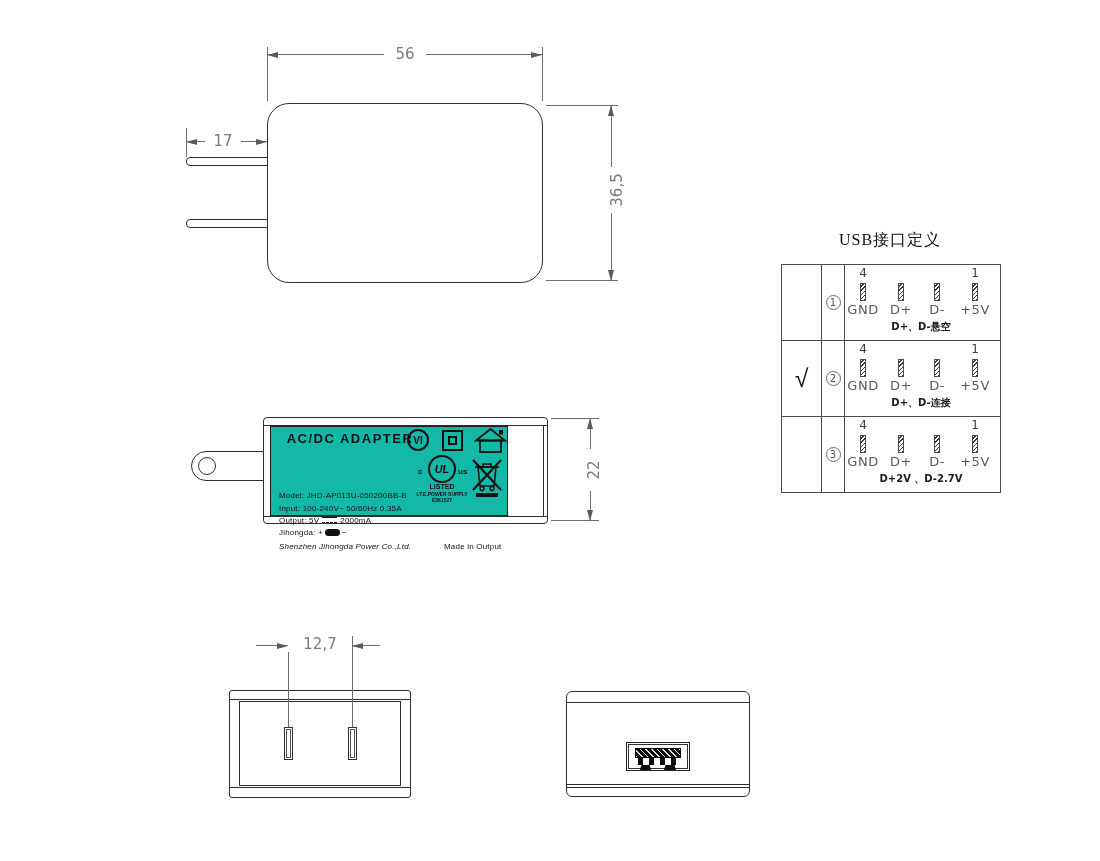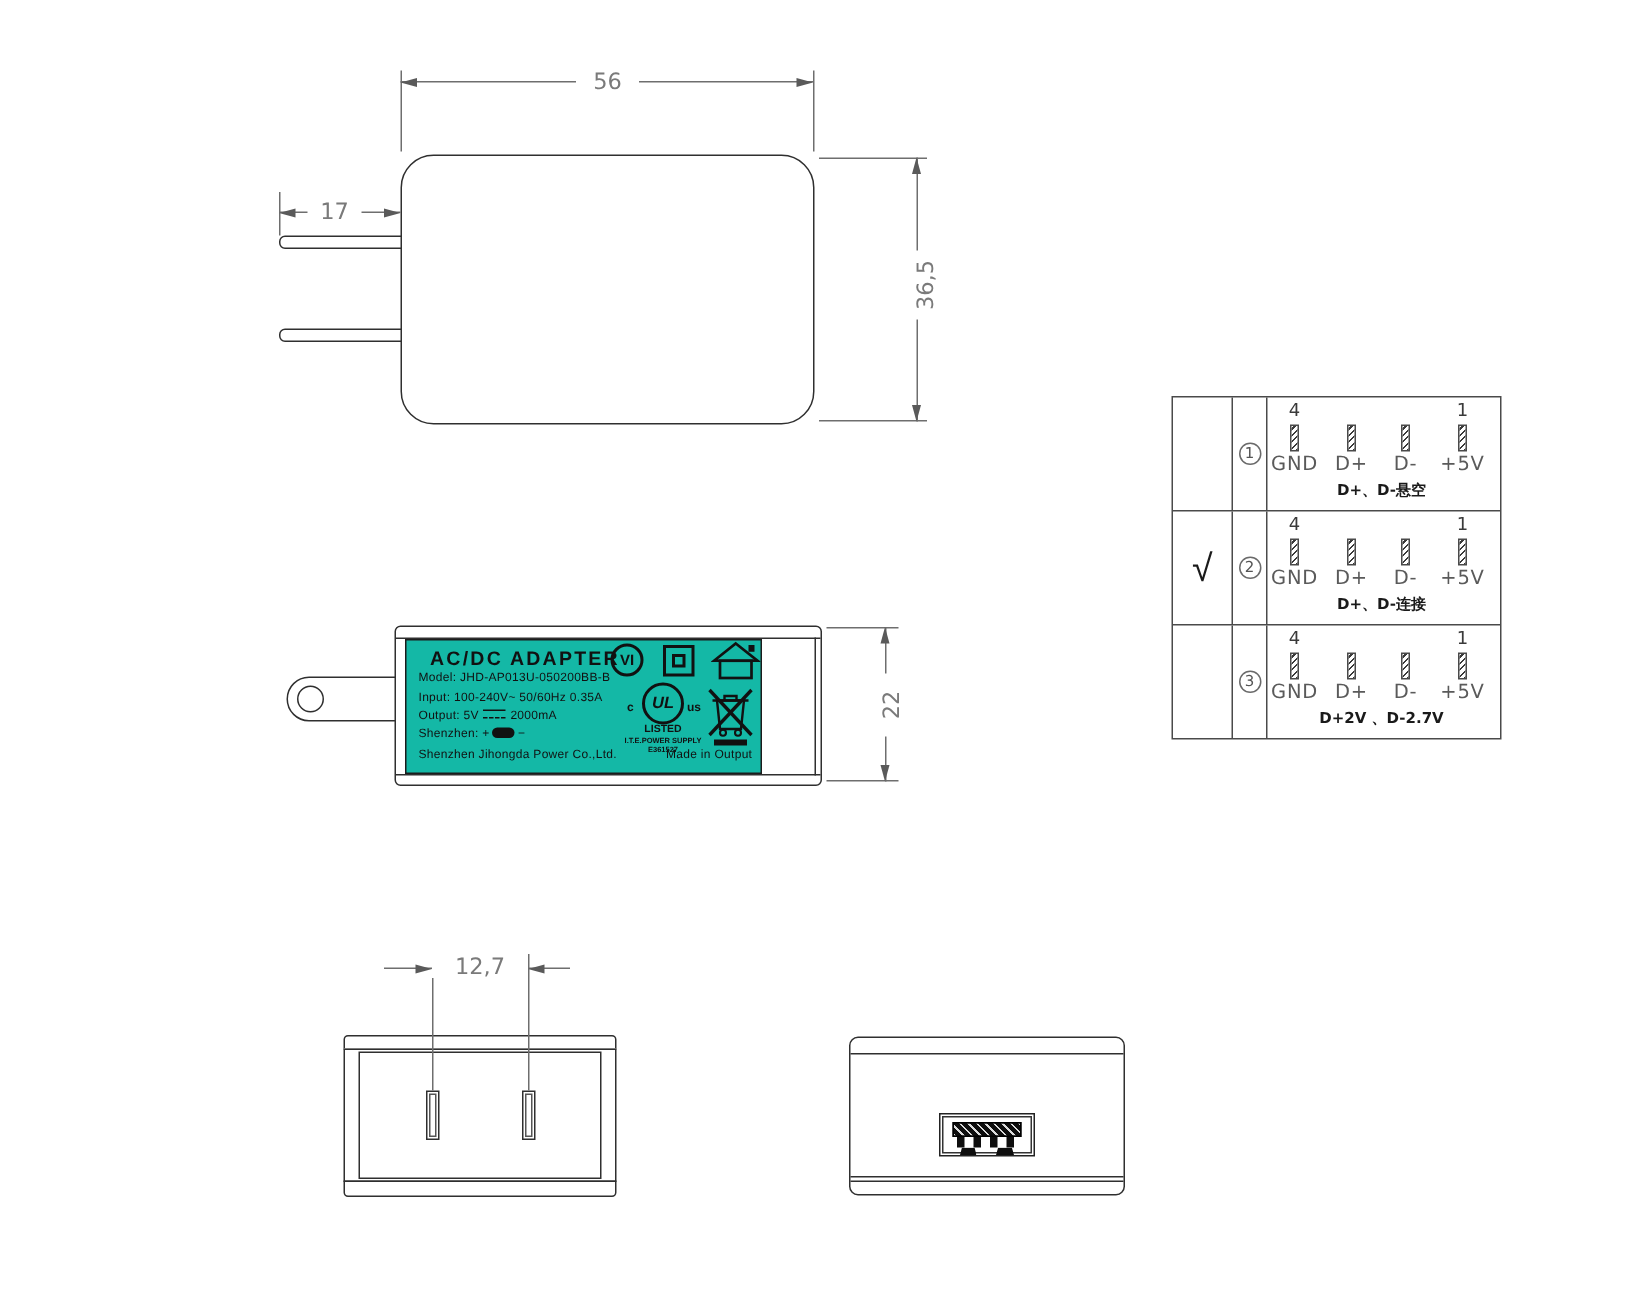--- a/index.html
+++ b/index.html
@@ -15,21 +15,21 @@
   .vnum{transform:rotate(-90deg);}
   .arr{position:absolute;width:0;height:0;}
   .arr.l{border-top:3px solid transparent;border-bottom:3px solid transparent;border-right:11px solid #5a5a5a;}
   .arr.r{border-top:3px solid transparent;border-bottom:3px solid transparent;border-left:11px solid #5a5a5a;}
   .arr.u{border-left:3px solid transparent;border-right:3px solid transparent;border-bottom:11px solid #5a5a5a;}
   .arr.d{border-left:3px solid transparent;border-right:3px solid transparent;border-top:11px solid #5a5a5a;}
   
   .label-box{position:absolute;left:270px;top:426px;width:238px;height:90px;border:1.6px solid #1c1c1c;
              background:#14b8a6;box-sizing:border-box;z-index:3;font-family:"Liberation Sans",sans-serif;color:#111;}
   .lbl-title{position:absolute;left:4px;top:4px;width:150px;text-align:center;font-size:13px;font-weight:bold;letter-spacing:1.5px;}
-  .lbl-line{position:absolute;left:8px;font-size:8px;white-space:nowrap;letter-spacing:.2px;}
+  .lbl-line{position:absolute;left:8px;font-size:8px;white-space:nowrap;letter-spacing:.2px;margin-top:44px;}
   .dc{display:inline-block;width:15px;height:4px;border-top:1.6px solid #111;border-bottom:1.6px dashed #111;vertical-align:middle;margin:0 3px 2px 3px;}
   .pill{display:inline-block;width:15px;height:7px;background:#111;border-radius:3.5px;vertical-align:middle;margin:0 2px;}
   .vi-circ{position:absolute;left:136px;top:2px;width:22px;height:22px;border:2.4px solid #111;border-radius:50%;
            display:flex;align-items:center;justify-content:center;font-size:10px;font-weight:bold;box-sizing:border-box;}
   .sq2{position:absolute;left:171px;top:3px;width:21px;height:21px;border:2.2px solid #111;box-sizing:border-box;
        display:flex;align-items:center;justify-content:center;}
   .sq2 > div{width:9px;height:9px;border:2px solid #111;box-sizing:border-box;}
   .ul-circ{position:absolute;left:157px;top:28px;width:28px;height:28px;border:2.6px solid #111;border-radius:50%;
            display:flex;align-items:center;justify-content:center;font-size:11px;font-weight:bold;font-style:italic;box-sizing:border-box;}
   .tiny{position:absolute;font-size:8px;font-weight:bold;}
@@ -99,24 +99,24 @@
   <div class="orect" style="left:198px;top:457px;width:18px;height:18px;border-width:1.4px;border-radius:50%;"></div>
 
   <div class="label-box">
     <div class="lbl-title">AC/DC ADAPTER</div>
     <div class="lbl-line" style="top:20px;">Model: JHD-AP013U-050200BB-B</div>
     <div class="lbl-line" style="top:33px;">Input: 100-240V~ 50/60Hz 0.35A</div>
     <div class="lbl-line" style="top:45px;">
       <span>Output: 5V</span><span class="dc"></span><span>2000mA</span>
     </div>
     <div class="lbl-line" style="top:57px;">
-      <span>Shenzhen:</span>
+      <span>Jihongda:</span>
       <span>+</span><span class="pill"></span><span>−</span>
     </div>
-    <div class="lbl-line" style="top:71px;">Shenzhen Jihongda Power Co.,Ltd.</div>
+    <div class="lbl-line" style="top:71px;font-style:italic;">Shenzhen Jihongda Power Co.,Ltd.</div>
     <div class="lbl-line" style="top:71px;left:173px;">Made in Output</div>
 
     <div class="vi-circ">
       <span>VI</span>
     </div>
     <div class="sq2">
         <div></div>
       </div>
     <svg class="abs" style="left:203px;top:0px;" width="33" height="27" viewBox="0 0 33 27">
       <polygon points="16.5,2 31,13.5 2,13.5" fill="none" stroke="#111" stroke-width="1.8"></polygon>
@@ -143,20 +143,21 @@
     </svg>
   </div>
 
   <div class="dl" style="left:551px;top:418px;width:48px;height:1px;"></div>
   <div class="dl" style="left:551px;top:520px;width:48px;height:1px;"></div>
   <div class="dl" style="left:590px;top:418px;width:1px;height:103px;"></div>
   <div class="arr u" style="left:587px;top:418px;"></div>
   <div class="arr d" style="left:587px;top:510px;"></div>
   <div class="dim-num vnum" style="left:573px;top:462px;width:42px;">22</div>
 
+  <div class="usb-title">USB接口定义</div>
   <div class="usb-table">
 
     <div class="trow">
       <div class="csel"></div>
       <div class="cnum">
         <div class="circ-num">1</div>
       </div>
       <div class="cpins">
         <span class="pnum" style="left:10px;">4</span>
         <span class="pnum" style="left:122px;">1</span>

